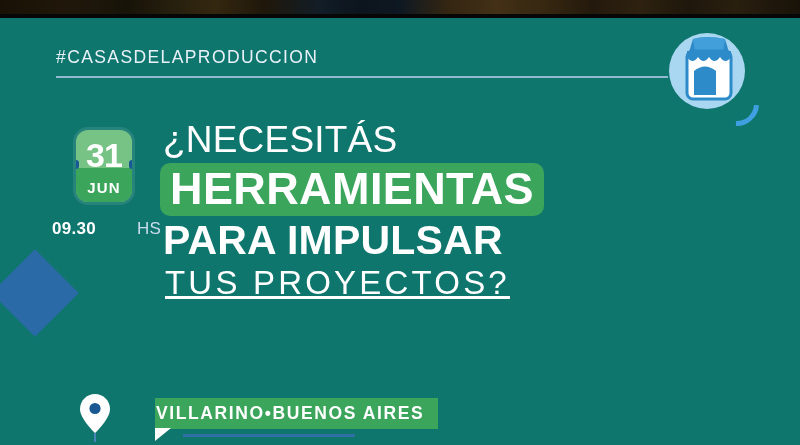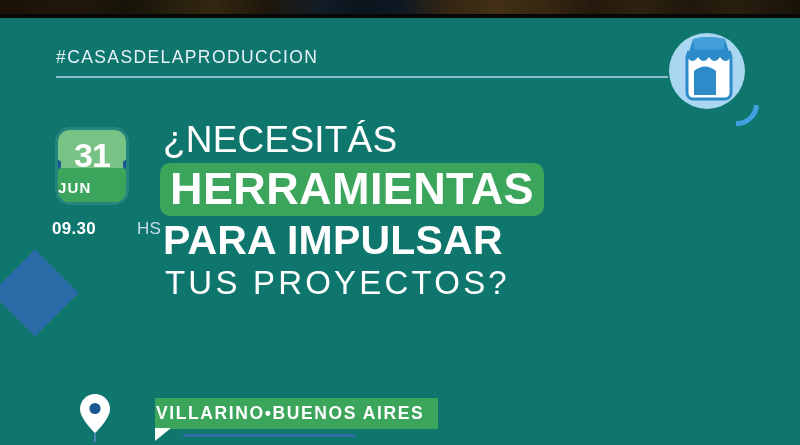--- a/index.html
+++ b/index.html
@@ -104,23 +104,23 @@
   }
   .logo-svg {
     position: absolute;
     left: 0; top: 0;
     width: 92px; height: 88px;
   }
 
   
   .date-badge {
     position: absolute;
-    left: 58px;
+    left: 76px;
     top: 130px;
-    width: 68px;
+    width: 56px;
     height: 72px;
     border-radius: 12px;
     background: #77c285;
     overflow: hidden;
     box-shadow: 0 0 0 3px rgba(255,255,255,0.10);
   }
   .date-badge .lower {
     position: absolute;
     left: 0; bottom: 0;
     width: 100%;
@@ -135,20 +135,21 @@
     font-size: 34px;
     font-weight: bold;
     color: #ffffff;
     letter-spacing: -1px;
     line-height: 1.25;
   }
   .date-mon {
     position: absolute;
     left: 0; bottom: 6px;
     width: 100%;
+    text-align: center;
     font-size: 15px;
     font-weight: bold;
     color: #ffffff;
     letter-spacing: 1.2px;
   }
   .badge-notch-l, .badge-notch-r {
     position: absolute;
     top: 30px;
     width: 5px;
     height: 9px;
@@ -208,20 +209,21 @@
   }
   .line4 {
     position: absolute;
     left: 165px;
     top: 264px;
     font-size: 33px;
     font-weight: 400;
     color: #ffffff;
     letter-spacing: 3.2px;
     white-space: nowrap;
+    text-decoration: underline;
   }
 
   
   .pin {
     position: absolute;
     left: 78px;
     top: 392px;
     width: 34px;
     height: 50px;
   }

